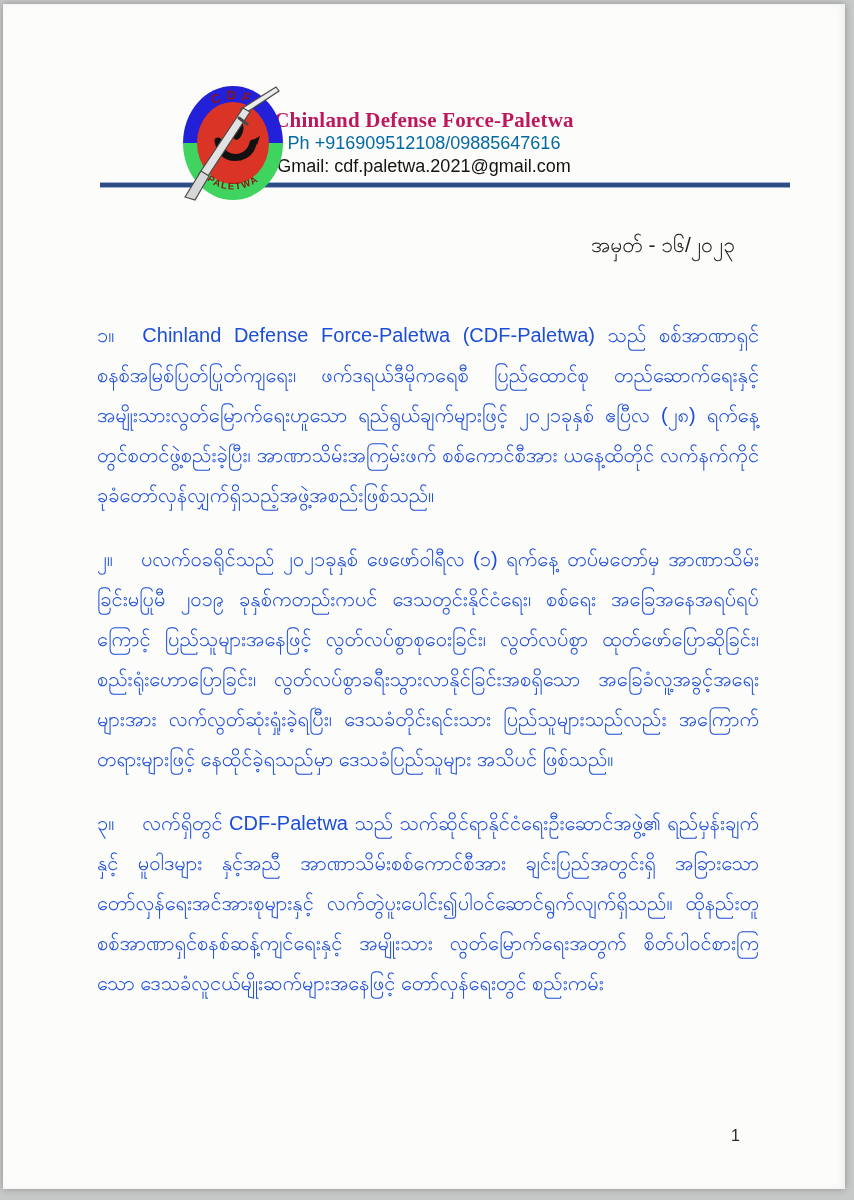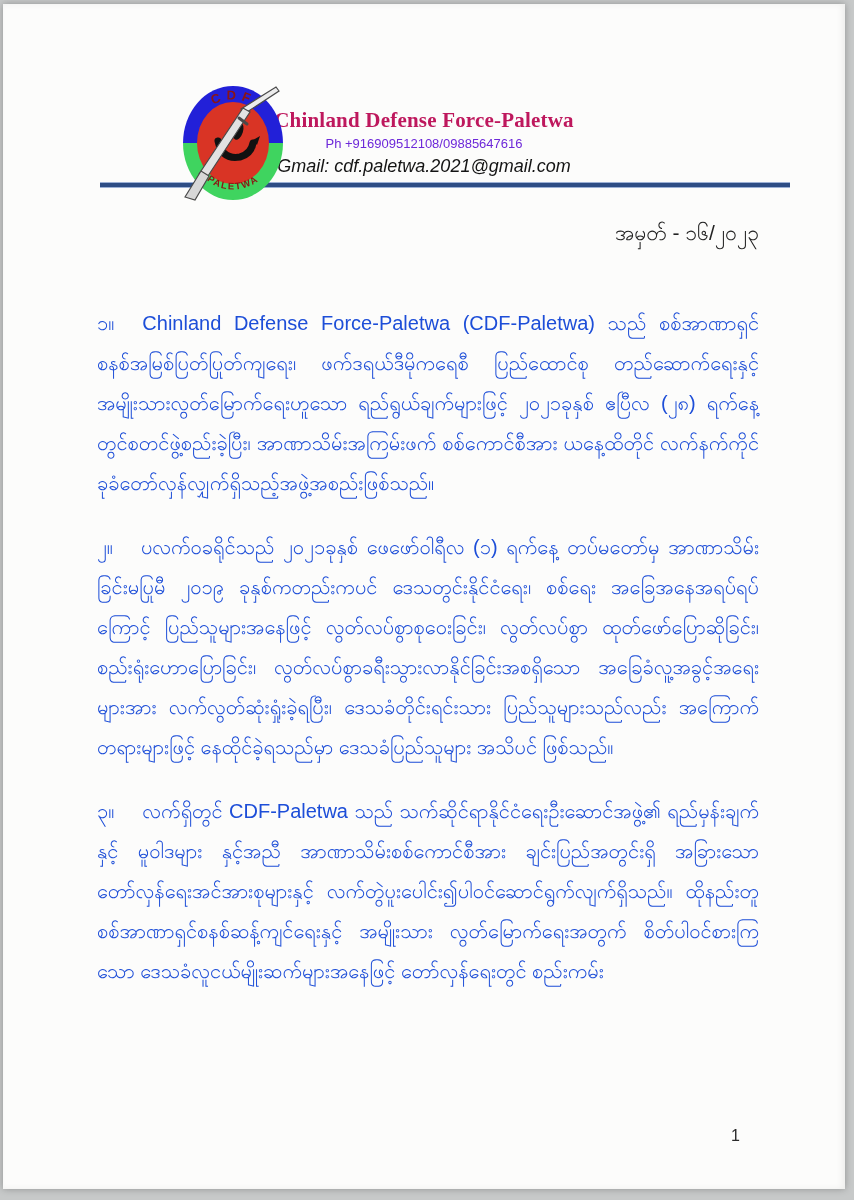--- a/index.html
+++ b/index.html
@@ -35,38 +35,37 @@
     font-family:"Liberation Serif", serif;
     font-weight:bold;
     font-size:21px;line-height:24px;
     color:#be185d;
     letter-spacing:.2px;
   }
   .org-dept{
     font-size:18px;line-height:23px;color:#1a1a1a;
   }
   .org-phone{
-    font-size:13px;line-height:23px;color:#6d28d9;
+    font-size:18px;line-height:23px;color:#0369a1;
   }
   .org-email{
     font-size:18px;line-height:23px;color:#141414;
-    font-style:italic;
   }
   .rule{
     margin:4px 0 0 97px;
     width:690px;height:6px;
     background:linear-gradient(to bottom,
       #9db1d6 0 1px,
       #2e4d85 1px 5px,
       #9db1d6 5px 6px);
   }
   
   .meta{
-    margin-top:26px;
-    padding-right:86px;
+    margin-top:38px;
+    padding-right:110px;
     text-align:right;
     font-size:21px;line-height:37px;
     color:#222;
   }
   
   .letter-body{
     margin:52px 86px 0 94px;
     font-size:20px;
     line-height:40px;
     color:#1d4ed8;

